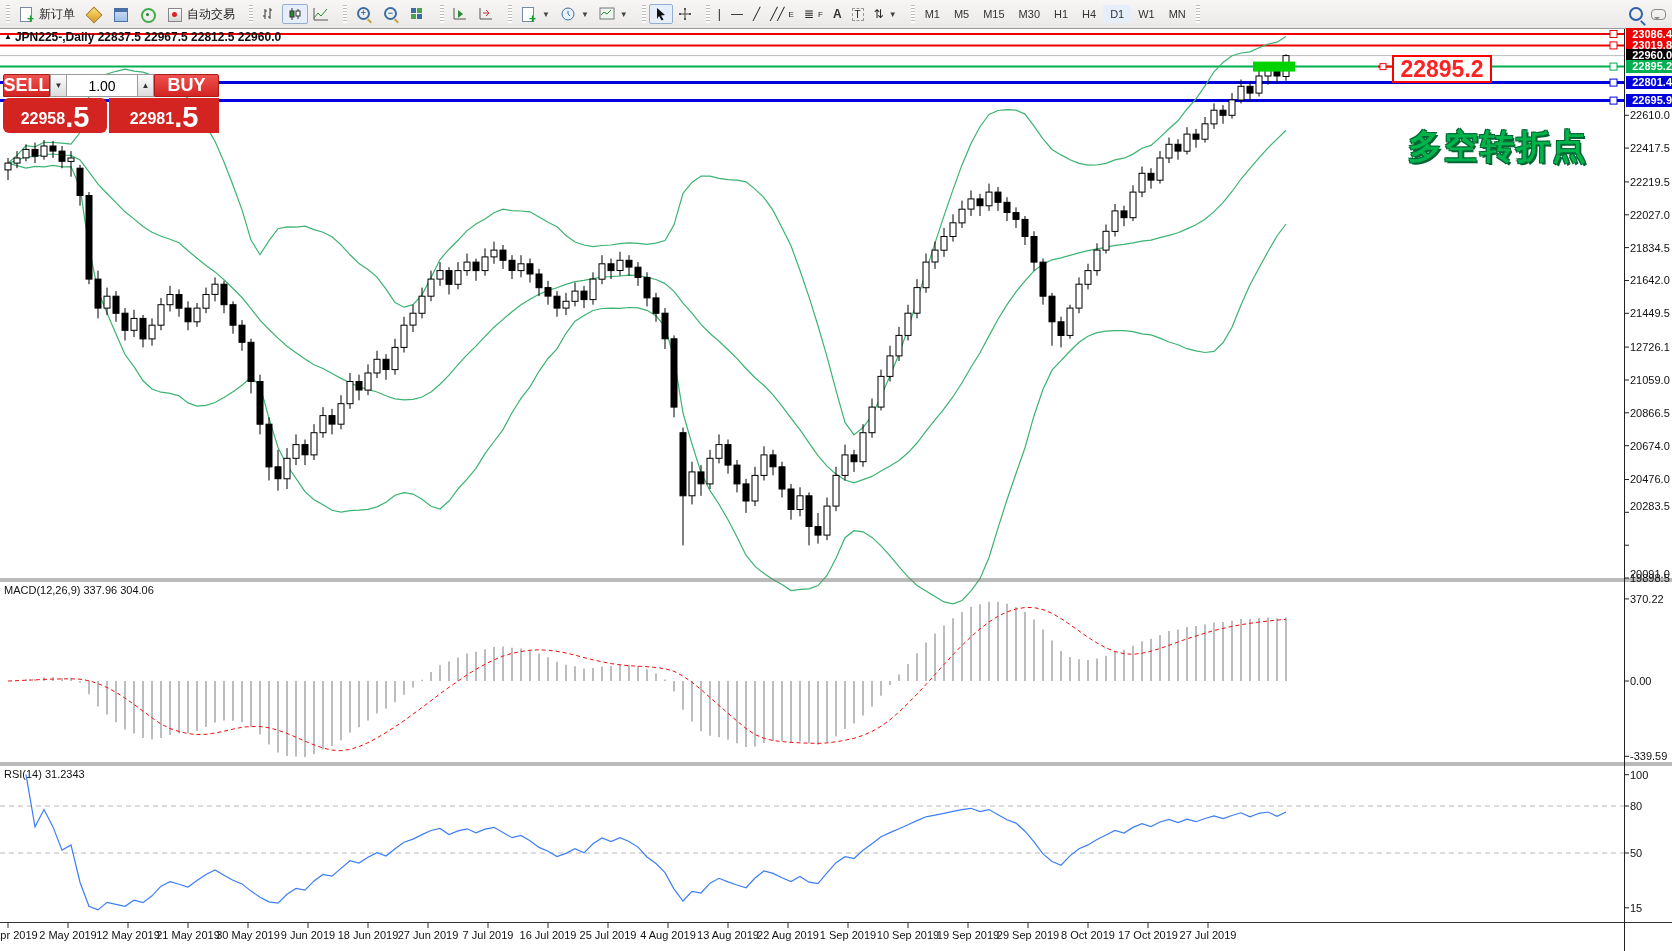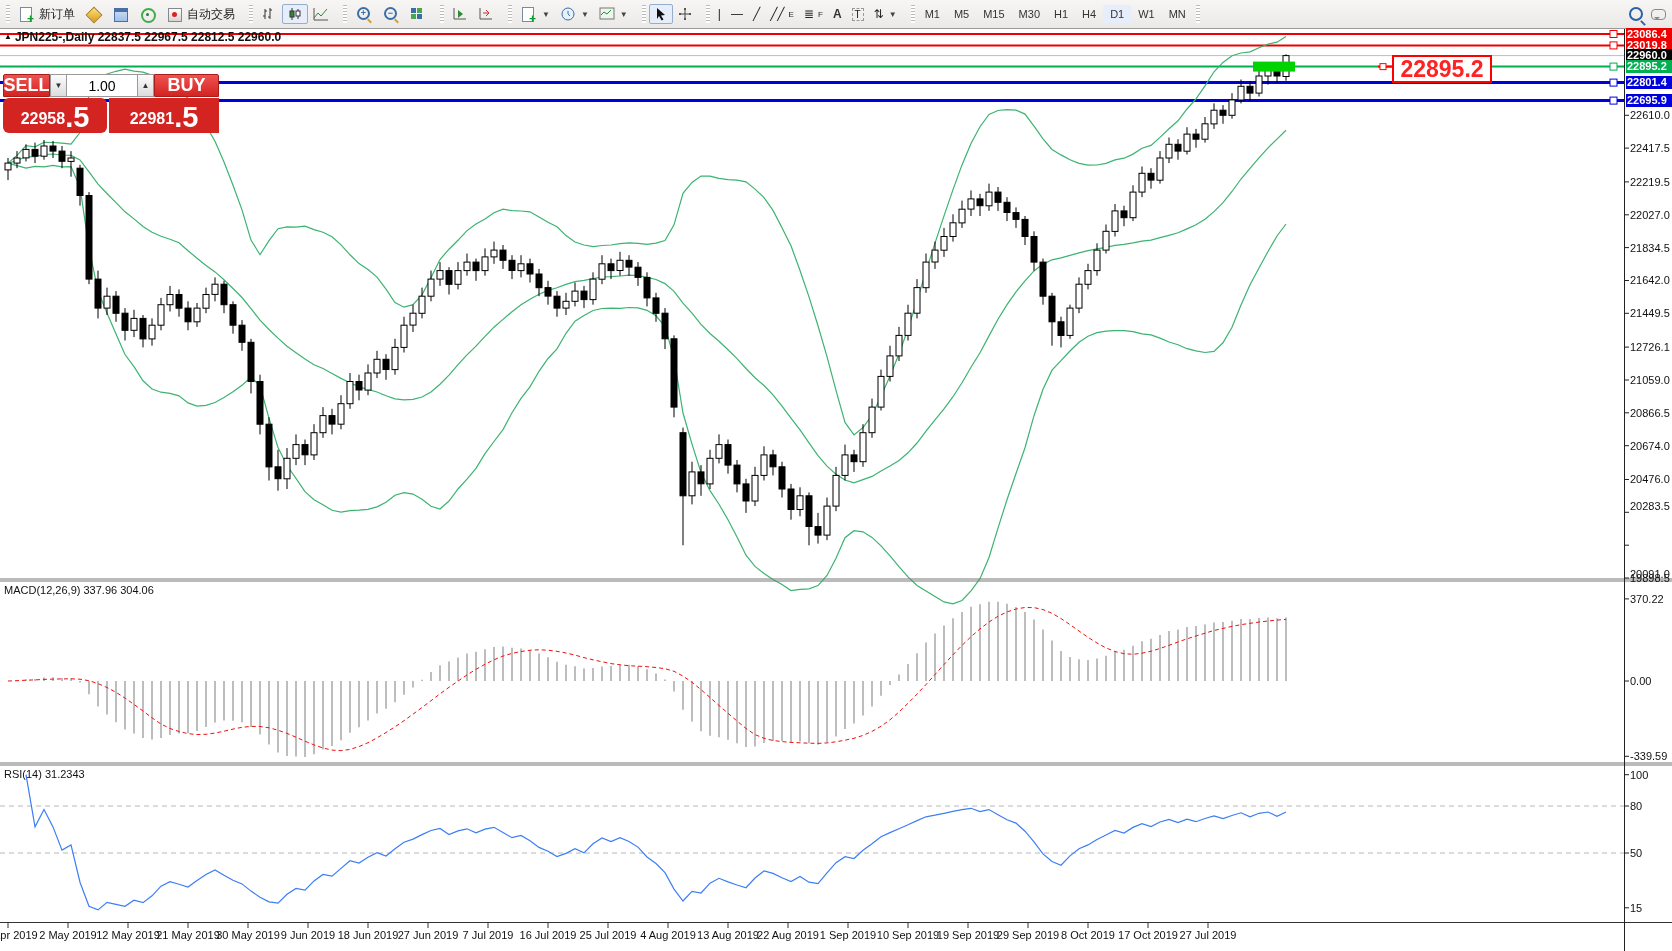--- a/index.html
+++ b/index.html
@@ -37,21 +37,21 @@
   .mag:after{content:"";position:absolute;right:-5px;bottom:-5px;width:6px;height:2px;background:#2f5fa8;transform:rotate(45deg);}
   .chat{width:13px;height:9px;border:1.5px solid #8a8a8a;border-radius:4px;position:relative;display:inline-block;}
   .chat:after{content:"";position:absolute;left:2px;bottom:-4px;border:3px solid transparent;border-top-color:#8a8a8a;}
   
   #chart-wrap{position:absolute;left:0;top:28px;width:1588px;height:923px;}
   #chart-svg{position:absolute;left:0;top:-28px;width:1672px;height:951px;}
   #overlay{position:absolute;left:0;top:-28px;width:1672px;height:951px;pointer-events:none;}
   #chart-title{position:absolute;left:4px;top:30px;font-size:12px;font-weight:bold;color:#111;white-space:nowrap;}
   #chart-title .tri{font-size:8px;vertical-align:2px;margin-right:3px;}
   .axlabel{position:absolute;left:1630px;font-size:11px;color:#111;white-space:nowrap;}
-  .chip{position:absolute;left:1626px;width:45px;font-size:11px;font-weight:bold;color:#fff;text-align:left;padding:0 1px;line-height:13px;}
+  .chip{position:absolute;left:1626px;width:45px;font-size:11px;font-weight:bold;color:#fff;text-align:right;padding:0 1px;line-height:13px;}
   .datelabel{position:absolute;top:929px;font-size:11px;color:#111;transform:translateX(-50%);white-space:nowrap;}
   .indlabel{position:absolute;left:4px;font-size:11px;color:#111;white-space:nowrap;}
   #price-callout{position:absolute;left:1392px;top:55px;width:96px;height:24px;border:2px solid #f00;background:#fff;
      color:#f22;font-size:23px;font-weight:bold;text-align:center;line-height:24px;pointer-events:auto;}
   #cn-note{position:absolute;left:1408px;top:124px;font-size:34px;font-weight:bold;color:#00b44c;letter-spacing:2px;
      text-shadow:2px 2px 0 #063,-1px -1px 0 #063,1px -1px 0 #063,-1px 1px 0 #063;pointer-events:auto;white-space:nowrap;}
   
   #trade{position:absolute;left:3px;top:46px;width:216px;pointer-events:auto;}
   #trade .row1{display:flex;height:23px;}
   .tr-btn{background:linear-gradient(#ef5350,#d32421);border:1px solid #a81d1a;color:#fff;font-weight:bold;font-size:18px;
@@ -752,20 +752,21 @@
         <line x1="968" y1="923" x2="968" y2="928" stroke="#333"></line>
         <line x1="1028" y1="923" x2="1028" y2="928" stroke="#333"></line>
         <line x1="1088" y1="923" x2="1088" y2="928" stroke="#333"></line>
         <line x1="1148" y1="923" x2="1148" y2="928" stroke="#333"></line>
         <line x1="1208" y1="923" x2="1208" y2="928" stroke="#333"></line>
       </svg>
 
     <div id="overlay">
       <div id="chart-title"><span class="tri">▲</span><span>JPN225-,Daily  22837.5 22967.5 22812.5 22960.0</span></div>
       <div id="price-callout">22895.2</div>
+      <div id="cn-note">多空转折点</div>
       <div class="indlabel" style="top:584px;">MACD(12,26,9) 337.96 304.06</div>
       <div class="indlabel" style="top:768px;">RSI(14) 31.2343</div>
       <div id="labels">
           <div class="axlabel" style="top:109px;">22610.0</div>
           <div class="axlabel" style="top:142px;">22417.5</div>
           <div class="axlabel" style="top:176px;">22219.5</div>
           <div class="axlabel" style="top:209px;">22027.0</div>
           <div class="axlabel" style="top:242px;">21834.5</div>
           <div class="axlabel" style="top:274px;">21642.0</div>
           <div class="axlabel" style="top:307px;">21449.5</div>

